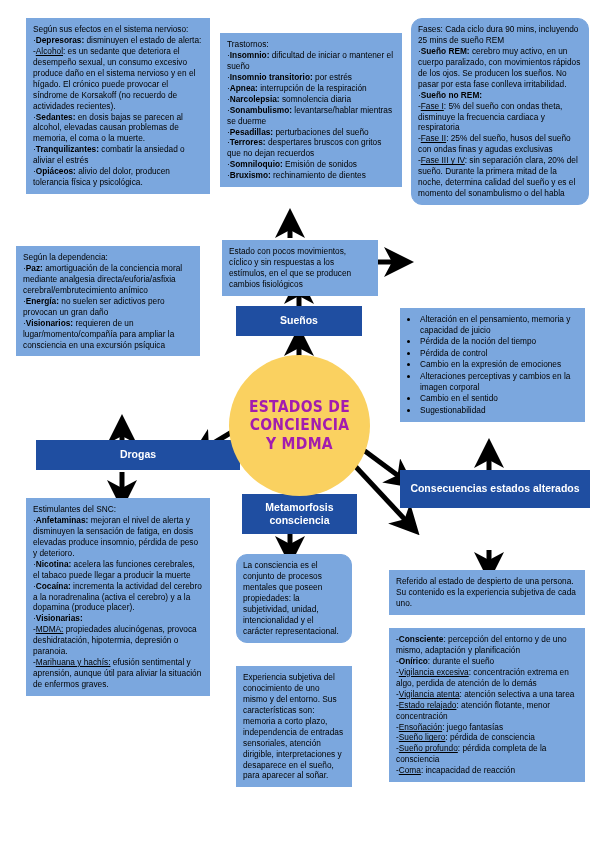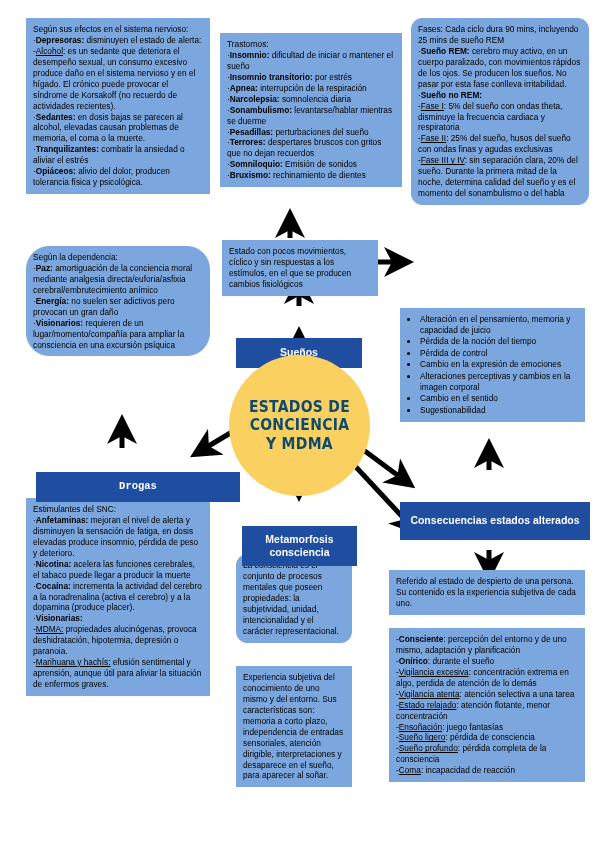--- a/index.html
+++ b/index.html
@@ -46,28 +46,27 @@
     background: #1F4EA1;
     color: #ffffff;
     font-weight: bold;
     font-size: 10.5px;
     line-height: 1.25;
     display: flex;
     align-items: center;
     justify-content: center;
     text-align: center;
     padding: 4px 6px;
-    margin-top: 32px;
   }
   
   .centernode {
     position: absolute;
     border-radius: 50%;
     background: #FAD160;
-    color: #0c4a6e;
+    color: #a21caf;
     display: flex;
     align-items: center;
     justify-content: center;
     text-align: center;
     font-family: "DejaVu Sans Condensed", "Liberation Sans Narrow", "Liberation Sans", sans-serif;
     font-weight: bold;
     font-size: 15.5px;
     line-height: 1.18;
     letter-spacing: 0.3px;
     z-index: 3;
@@ -123,21 +122,21 @@
 
   <div class="node infobox" style="left:26px; top:18px; width:184px;">
       <p>Según sus efectos en el sistema nervioso:</p>
       <p>·<b>Depresoras:</b> disminuyen el estado de alerta:</p>
       <p>-<u>Alcohol</u>: es un sedante que deteriora el desempeño sexual, un consumo excesivo produce daño en el sistema nervioso y en el hígado. El crónico puede provocar el síndrome de Korsakoff (no recuerdo de actividades recientes).</p>
       <p>·<b>Sedantes:</b> en dosis bajas se parecen al alcohol, elevadas causan problemas de memoria, el coma o la muerte.</p>
       <p>·<b>Tranquilizantes:</b> combatir la ansiedad o aliviar el estrés</p>
       <p>·<b>Opiáceos:</b> alivio del dolor, producen tolerancia física y psicológica.</p>
     </div>
 
-  <div class="node infobox" style="left:26px; top:246px; width:184px;border-radius:23px;">
+  <div class="node infobox" style="left:16px; top:246px; width:184px;">
       <p>Según la dependencia:</p>
       <p>·<b>Paz:</b> amortiguación de la conciencia moral mediante analgesia directa/euforia/asfixia cerebral/embrutecimiento anímico</p>
       <p>·<b>Energía:</b> no suelen ser adictivos pero provocan un gran daño</p>
       <p>·<b>Visionarios:</b> requieren de un lugar/momento/compañía para ampliar la consciencia en una excursión psíquica</p>
     </div>
 
   <div class="node infobox" style="left:220px; top:33px; width:182px;">
       <p>Trastornos:</p>
       <p>·<b>Insomnio:</b> dificultad de iniciar o mantener el sueño</p>
       <p>·<b>Insomnio transitorio:</b> por estrés</p>
@@ -206,21 +205,21 @@
       <p>-<u>Ensoñación</u>: juego fantasías</p>
       <p>-<u>Sueño ligero</u>: pérdida de consciencia</p>
       <p>-<u>Sueño profundo</u>: pérdida completa de la consciencia</p>
       <p>-<u>Coma</u>: incapacidad de reacción</p>
     </div>
 
   <div class="node barnode" style="left:236px; top:306px; width:126px; height:30px;">
     <span>Sueños</span>
   </div>
 
-  <div class="node barnode" style="left:36px; top:440px; width:204px; height:30px;font-family:Liberation Mono, monospace;">
+  <div class="node barnode" style="left:36px; top:440px; width:204px; height:30px;">
     <span>Drogas</span>
   </div>
 
   <div class="node barnode" style="left:242px; top:494px; width:115px; height:40px;">
     <span>Metamorfosis consciencia</span>
   </div>
 
   <div class="node barnode" style="left:400px; top:470px; width:190px; height:38px;">
     <span>Consecuencias estados alterados</span>
   </div>

